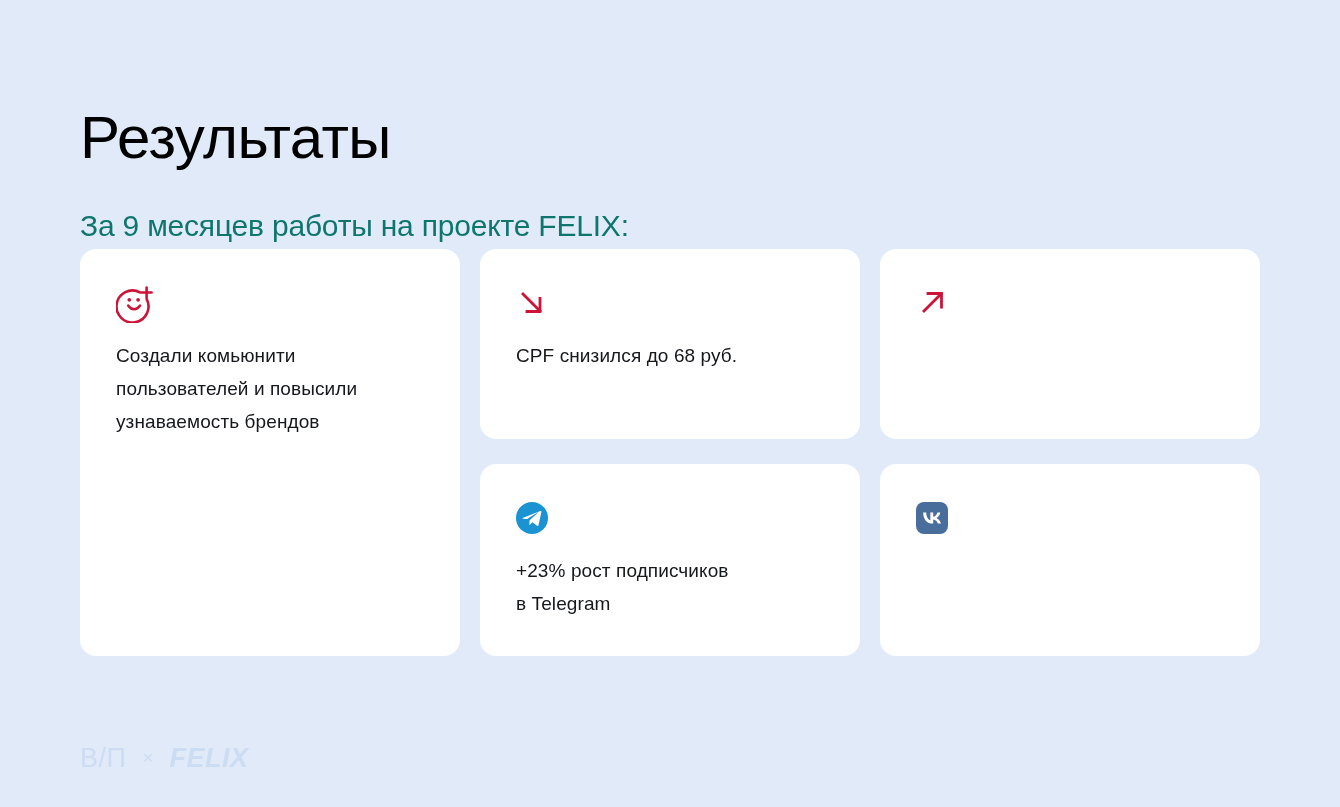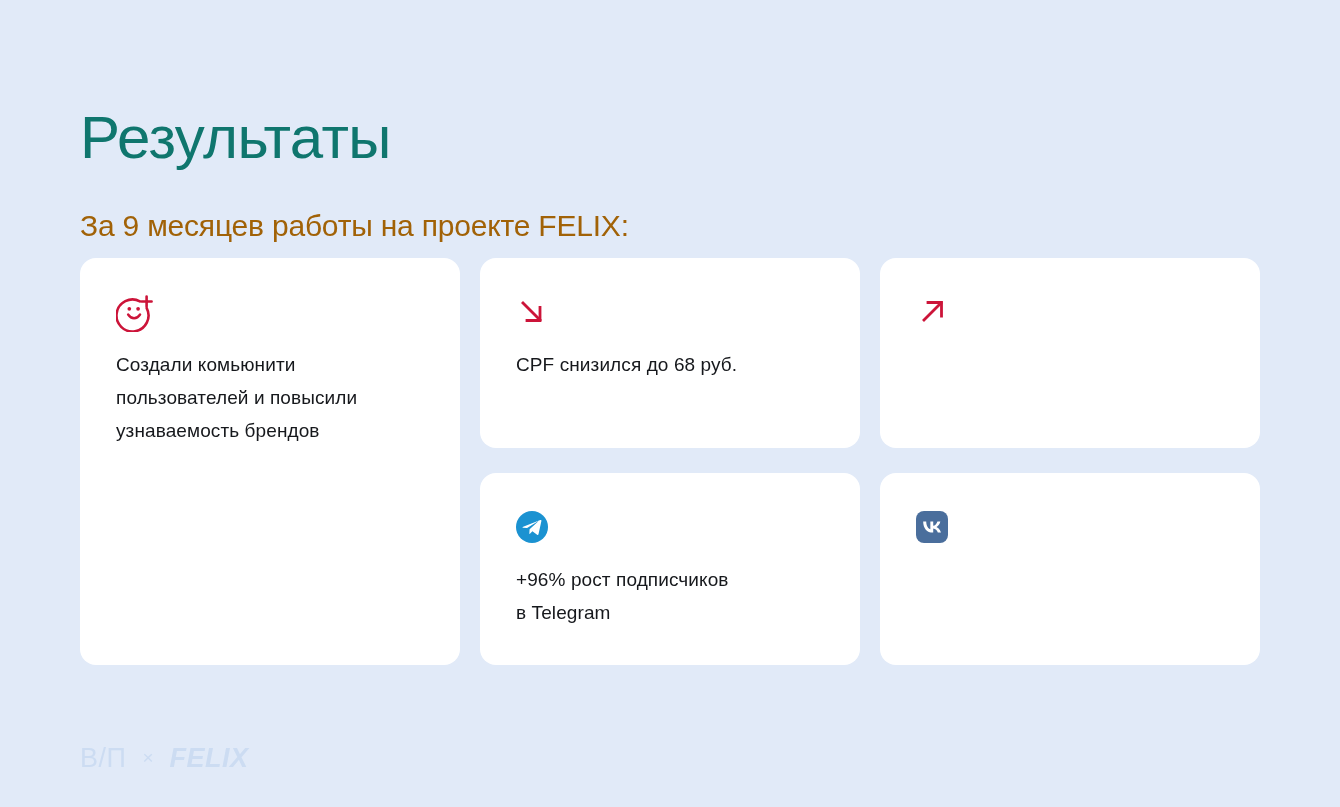--- a/index.html
+++ b/index.html
@@ -21,42 +21,42 @@
   }
 
   
   .page-title {
     position: absolute;
     left: 80px;
     top: 62px;
     font-size: 60px;
     line-height: 72px;
     font-weight: 400;
-    color: #0f766e;
+    color: #000000;
     letter-spacing: -0.5px;
     white-space: nowrap;
   }
 
   .page-subtitle {
     position: absolute;
     left: 80px;
     top: 176px;
     font-size: 30px;
     line-height: 40px;
     font-weight: 400;
-    color: #a16207;
+    color: #0f766e;
     letter-spacing: -0.2px;
     white-space: nowrap;
   }
 
   
   .cards {
     position: absolute;
     left: 80px;
-    top: 258px;
+    top: 249px;
     width: 1180px;
     height: 407px;
     display: grid;
     grid-template-columns: 380px 380px 380px;
     grid-template-rows: 190px 192px;
     column-gap: 20px;
     row-gap: 25px;
   }
 
   .card {
@@ -181,21 +181,21 @@
       <div class="card-icon">
         <svg class="icon-svg" width="32" height="32" viewBox="0 0 32 32" aria-hidden="true">
           <circle cx="16" cy="16" r="16" fill="#1b92d1"></circle>
           <path d="M7.2 15.7 L24.3 9.1 C25 8.85 25.6 9.3 25.4 10.1 L22.5 23.2
                    C22.3 24 21.75 24.2 21.1 23.8 L16.4 20.3 L14.2 22.45
                    C13.95 22.7 13.75 22.9 13.3 22.9 L13.6 18.2
                    L22.1 10.6 C22.45 10.3 22.05 10.1 21.55 10.4
                    L11.1 16.95 L6.95 16.65 C6.3 16.45 6.3 16 7.2 15.7 Z" fill="#ffffff"></path>
         </svg>
       </div>
-      <div class="card-text">+96% рост подписчиков
+      <div class="card-text">+23% рост подписчиков
 в Telegram</div>
     </div>
 
     <div class="card">
       <div class="card-icon">
         <svg class="icon-svg" width="32" height="32" viewBox="0 0 32 32" aria-hidden="true">
           <rect x="0" y="0" width="32" height="32" rx="8" fill="#4a6e9c"></rect>
           <path d="M16.9 21.6c-6.1 0-9.6-4.2-9.75-11.15h3.06c.1 5.1 2.35 7.26 4.13 7.7V10.45h2.88v4.41
                    c1.76-.19 3.6-2.19 4.22-4.41h2.88c-.48 2.74-2.48 4.74-3.9 5.56
                    1.42.67 3.7 2.41 4.57 5.59h-3.17c-.68-2.12-2.36-3.76-4.6-3.98v3.98Z" fill="#ffffff"></path>

